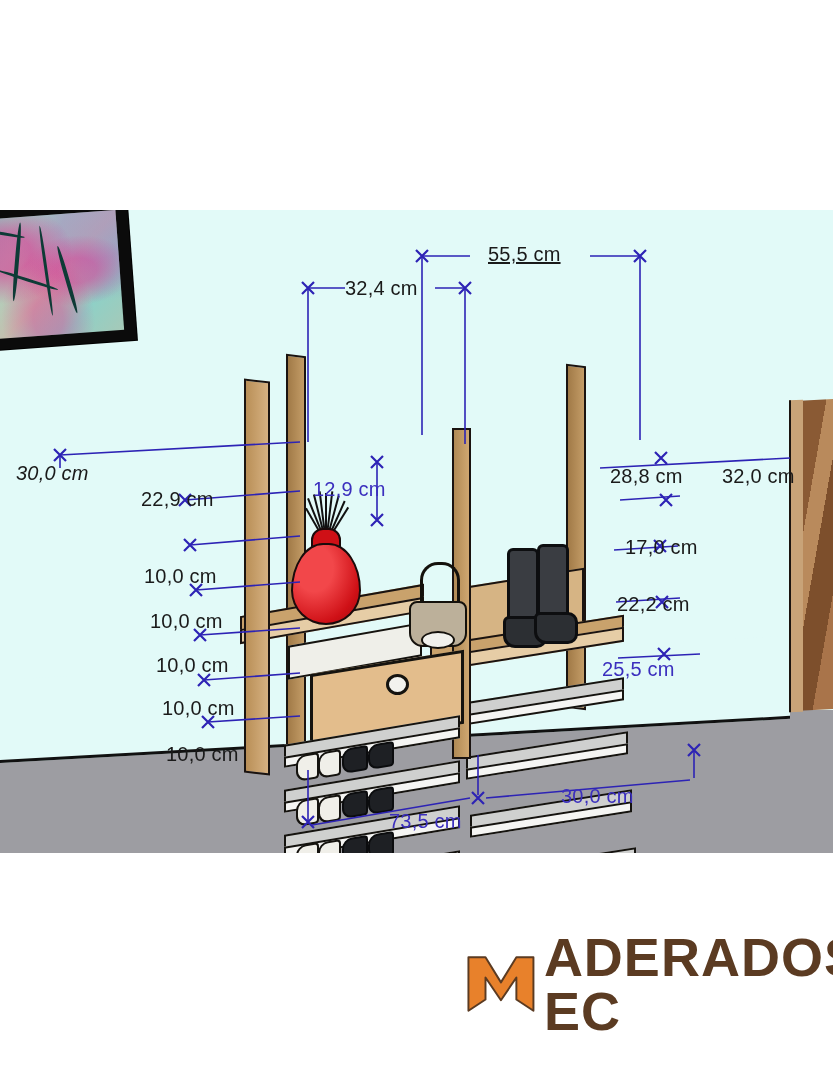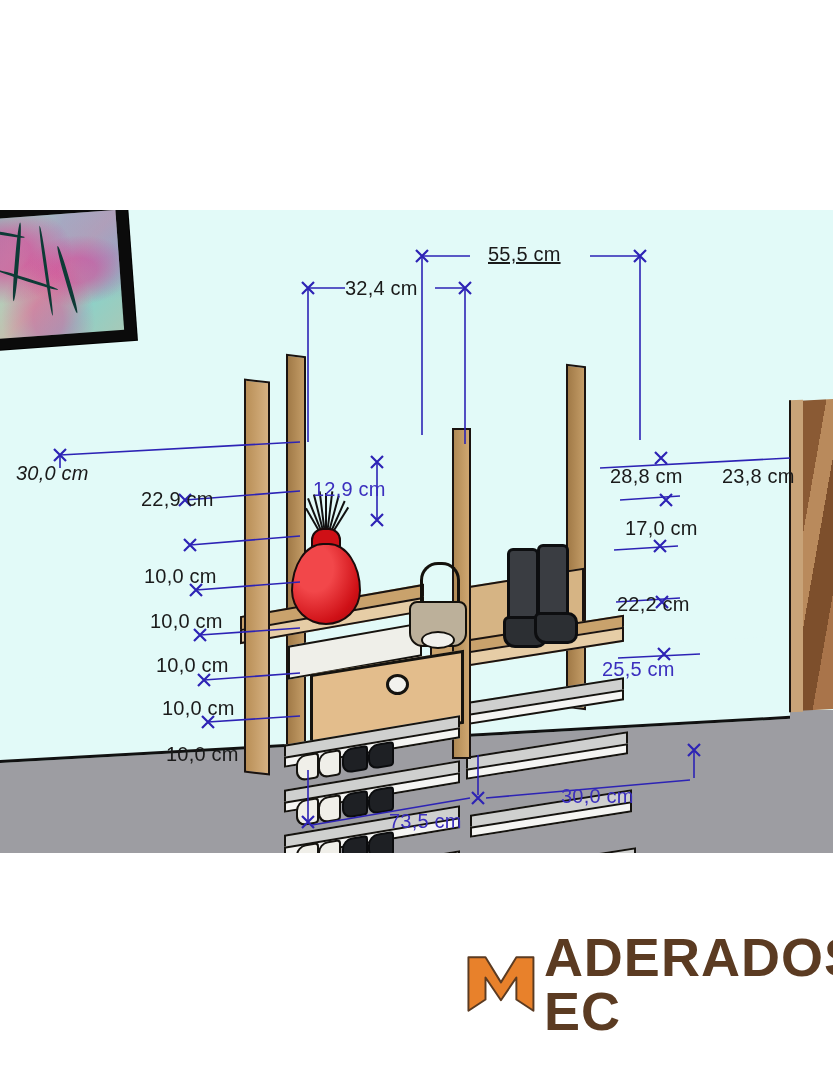--- a/index.html
+++ b/index.html
@@ -448,22 +448,22 @@
   <div class="dim-label" style="left:141px; top:278px;">22,9 cm</div>
   <div class="dim-label" style="left:144px; top:355px;">10,0 cm</div>
   <div class="dim-label" style="left:150px; top:400px;">10,0 cm</div>
   <div class="dim-label" style="left:156px; top:444px;">10,0 cm</div>
   <div class="dim-label" style="left:162px; top:487px;">10,0 cm</div>
   <div class="dim-label" style="left:166px; top:533px;">10,0 cm</div>
 
   <div class="dim-label blue" style="left:313px; top:268px;">12,9 cm</div>
 
   <div class="dim-label" style="left:610px; top:255px;">28,8 cm</div>
-  <div class="dim-label" style="left:722px; top:255px;">23,8 cm</div>
-  <div class="dim-label" style="left:625px; top:307px;">17,0 cm</div>
+  <div class="dim-label" style="left:722px; top:255px;">32,0 cm</div>
+  <div class="dim-label" style="left:625px; top:326px;">17,0 cm</div>
   <div class="dim-label" style="left:617px; top:383px;">22,2 cm</div>
   <div class="dim-label blue" style="left:602px; top:448px;">25,5 cm</div>
 
   <div class="dim-label blue" style="left:389px; top:600px;">73,5 cm</div>
   <div class="dim-label blue" style="left:561px; top:575px;">30,0 cm</div>
 
 </div>
 
 <div id="logo">
   <svg class="mark" viewBox="0 0 86 72" aria-hidden="true">

